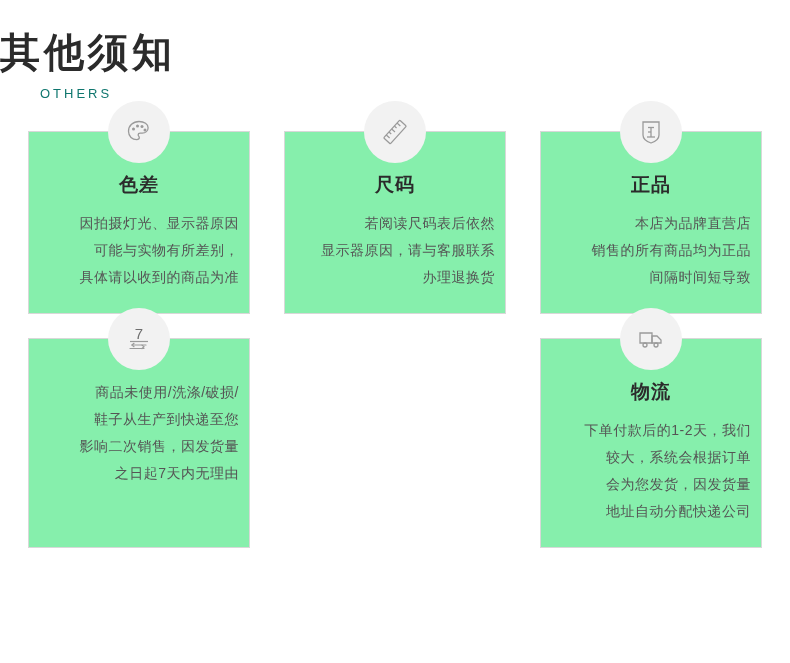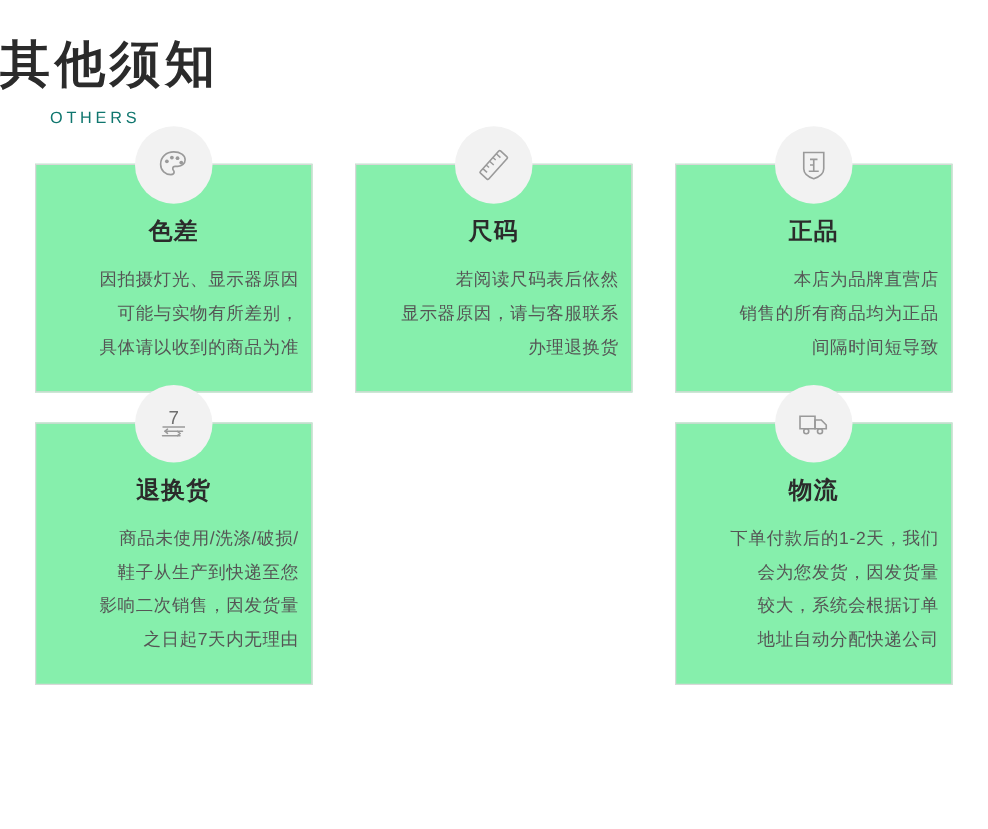--- a/index.html
+++ b/index.html
@@ -168,21 +168,20 @@
           <text x="17" y="17" text-anchor="middle" font-family="Liberation Sans, sans-serif" font-size="15" fill="#6f6f6f">7</text>
           <line x1="8" y1="19.5" x2="26" y2="19.5" stroke="#9a9a9a" stroke-width="1.2"></line>
           <g stroke="#9a9a9a" stroke-width="1.2" fill="none" stroke-linecap="round">
             <path d="M10 23h14"></path>
             <path d="M12 21.3 10 23l2 1.7"></path>
             <path d="M22 26.5h-14"></path>
             <path d="M20 24.8 22 26.5 20 28.2" transform="translate(0,-1.7)"></path>
           </g>
         </svg>
       </div>
-      <h3>退换货</h3>
       <p>
         <span>商品未使用/洗涤/破损/</span>
         <span>鞋子从生产到快递至您</span>
         <span>影响二次销售，因发货量</span>
         <span>之日起7天内无理由</span>
       </p>
     </div>
 
     <div class="card">
       <div class="badge">
@@ -191,20 +190,20 @@
             <path d="M6 11h12v10H6z"></path>
             <path d="M18 14h5l4 4v3h-9z"></path>
             <circle cx="11" cy="23" r="2"></circle>
             <circle cx="22" cy="23" r="2"></circle>
           </g>
         </svg>
       </div>
       <h3>物流</h3>
       <p>
         <span>下单付款后的1-2天，我们</span>
+        <span>较大，系统会根据订单</span>
         <span>会为您发货，因发货量</span>
-        <span>较大，系统会根据订单</span>
         <span>地址自动分配快递公司</span>
       </p>
     </div>
 
   </div>
 </div>
 
 </body></html>

